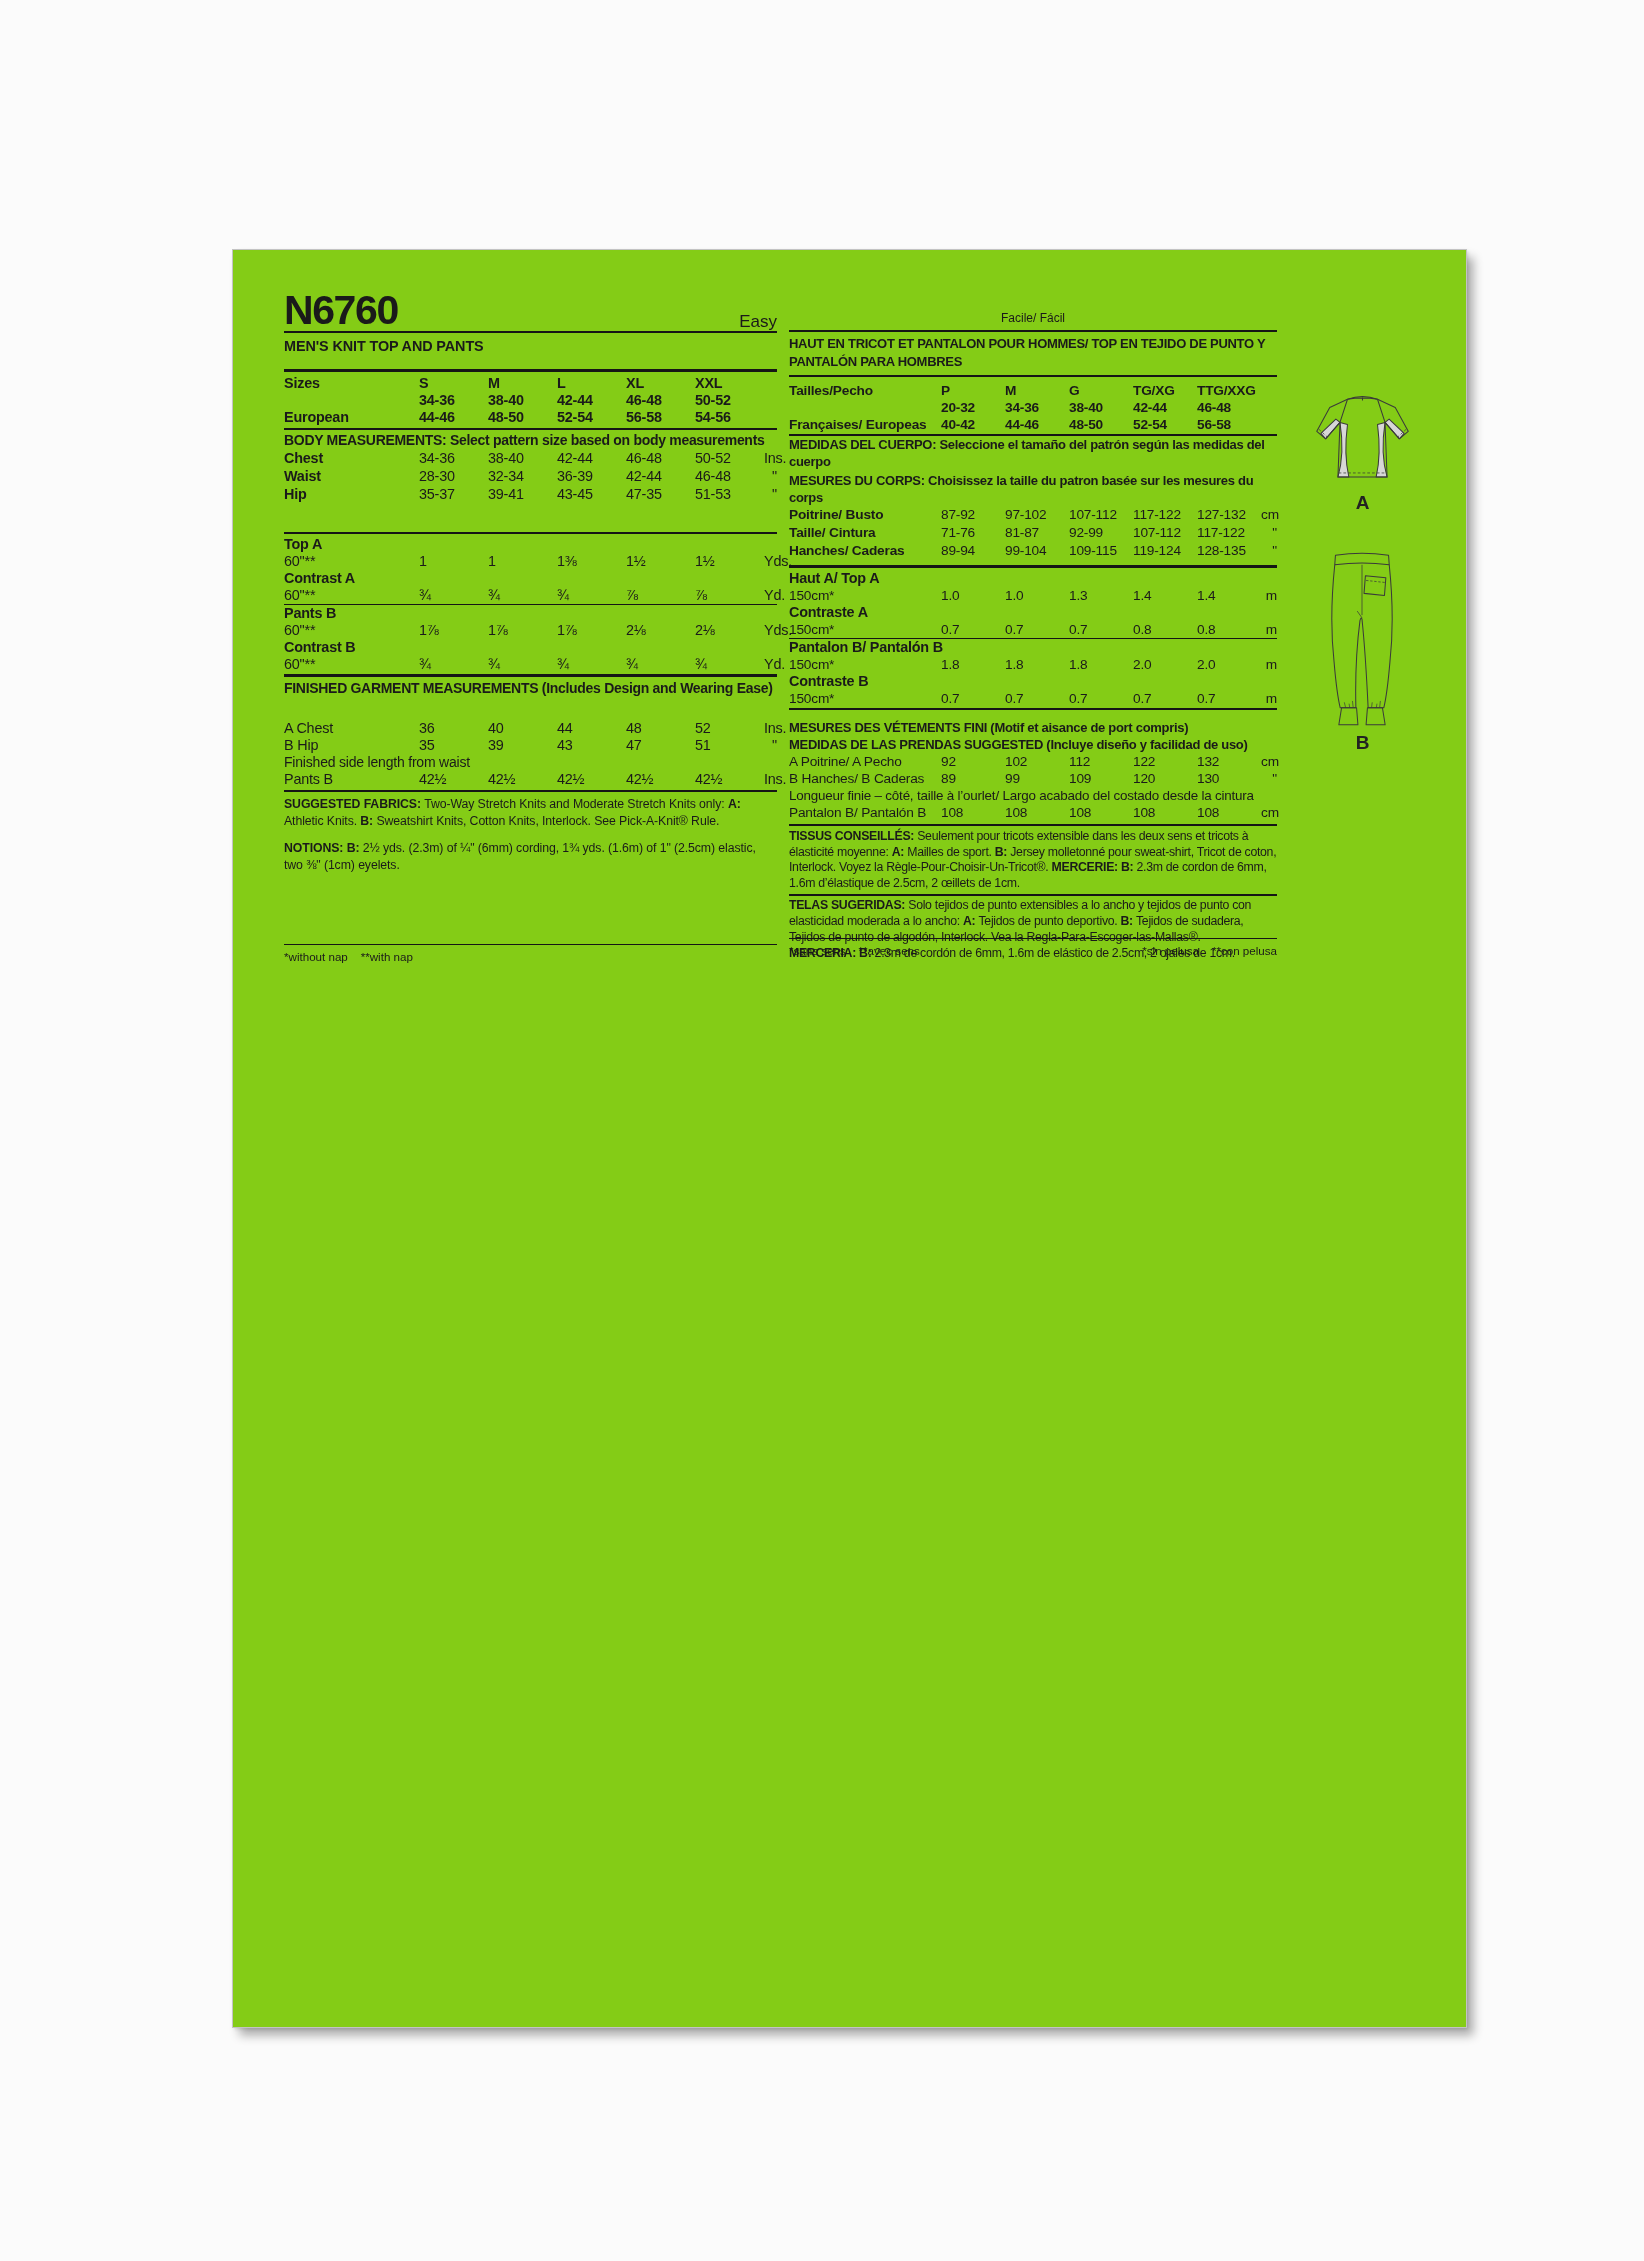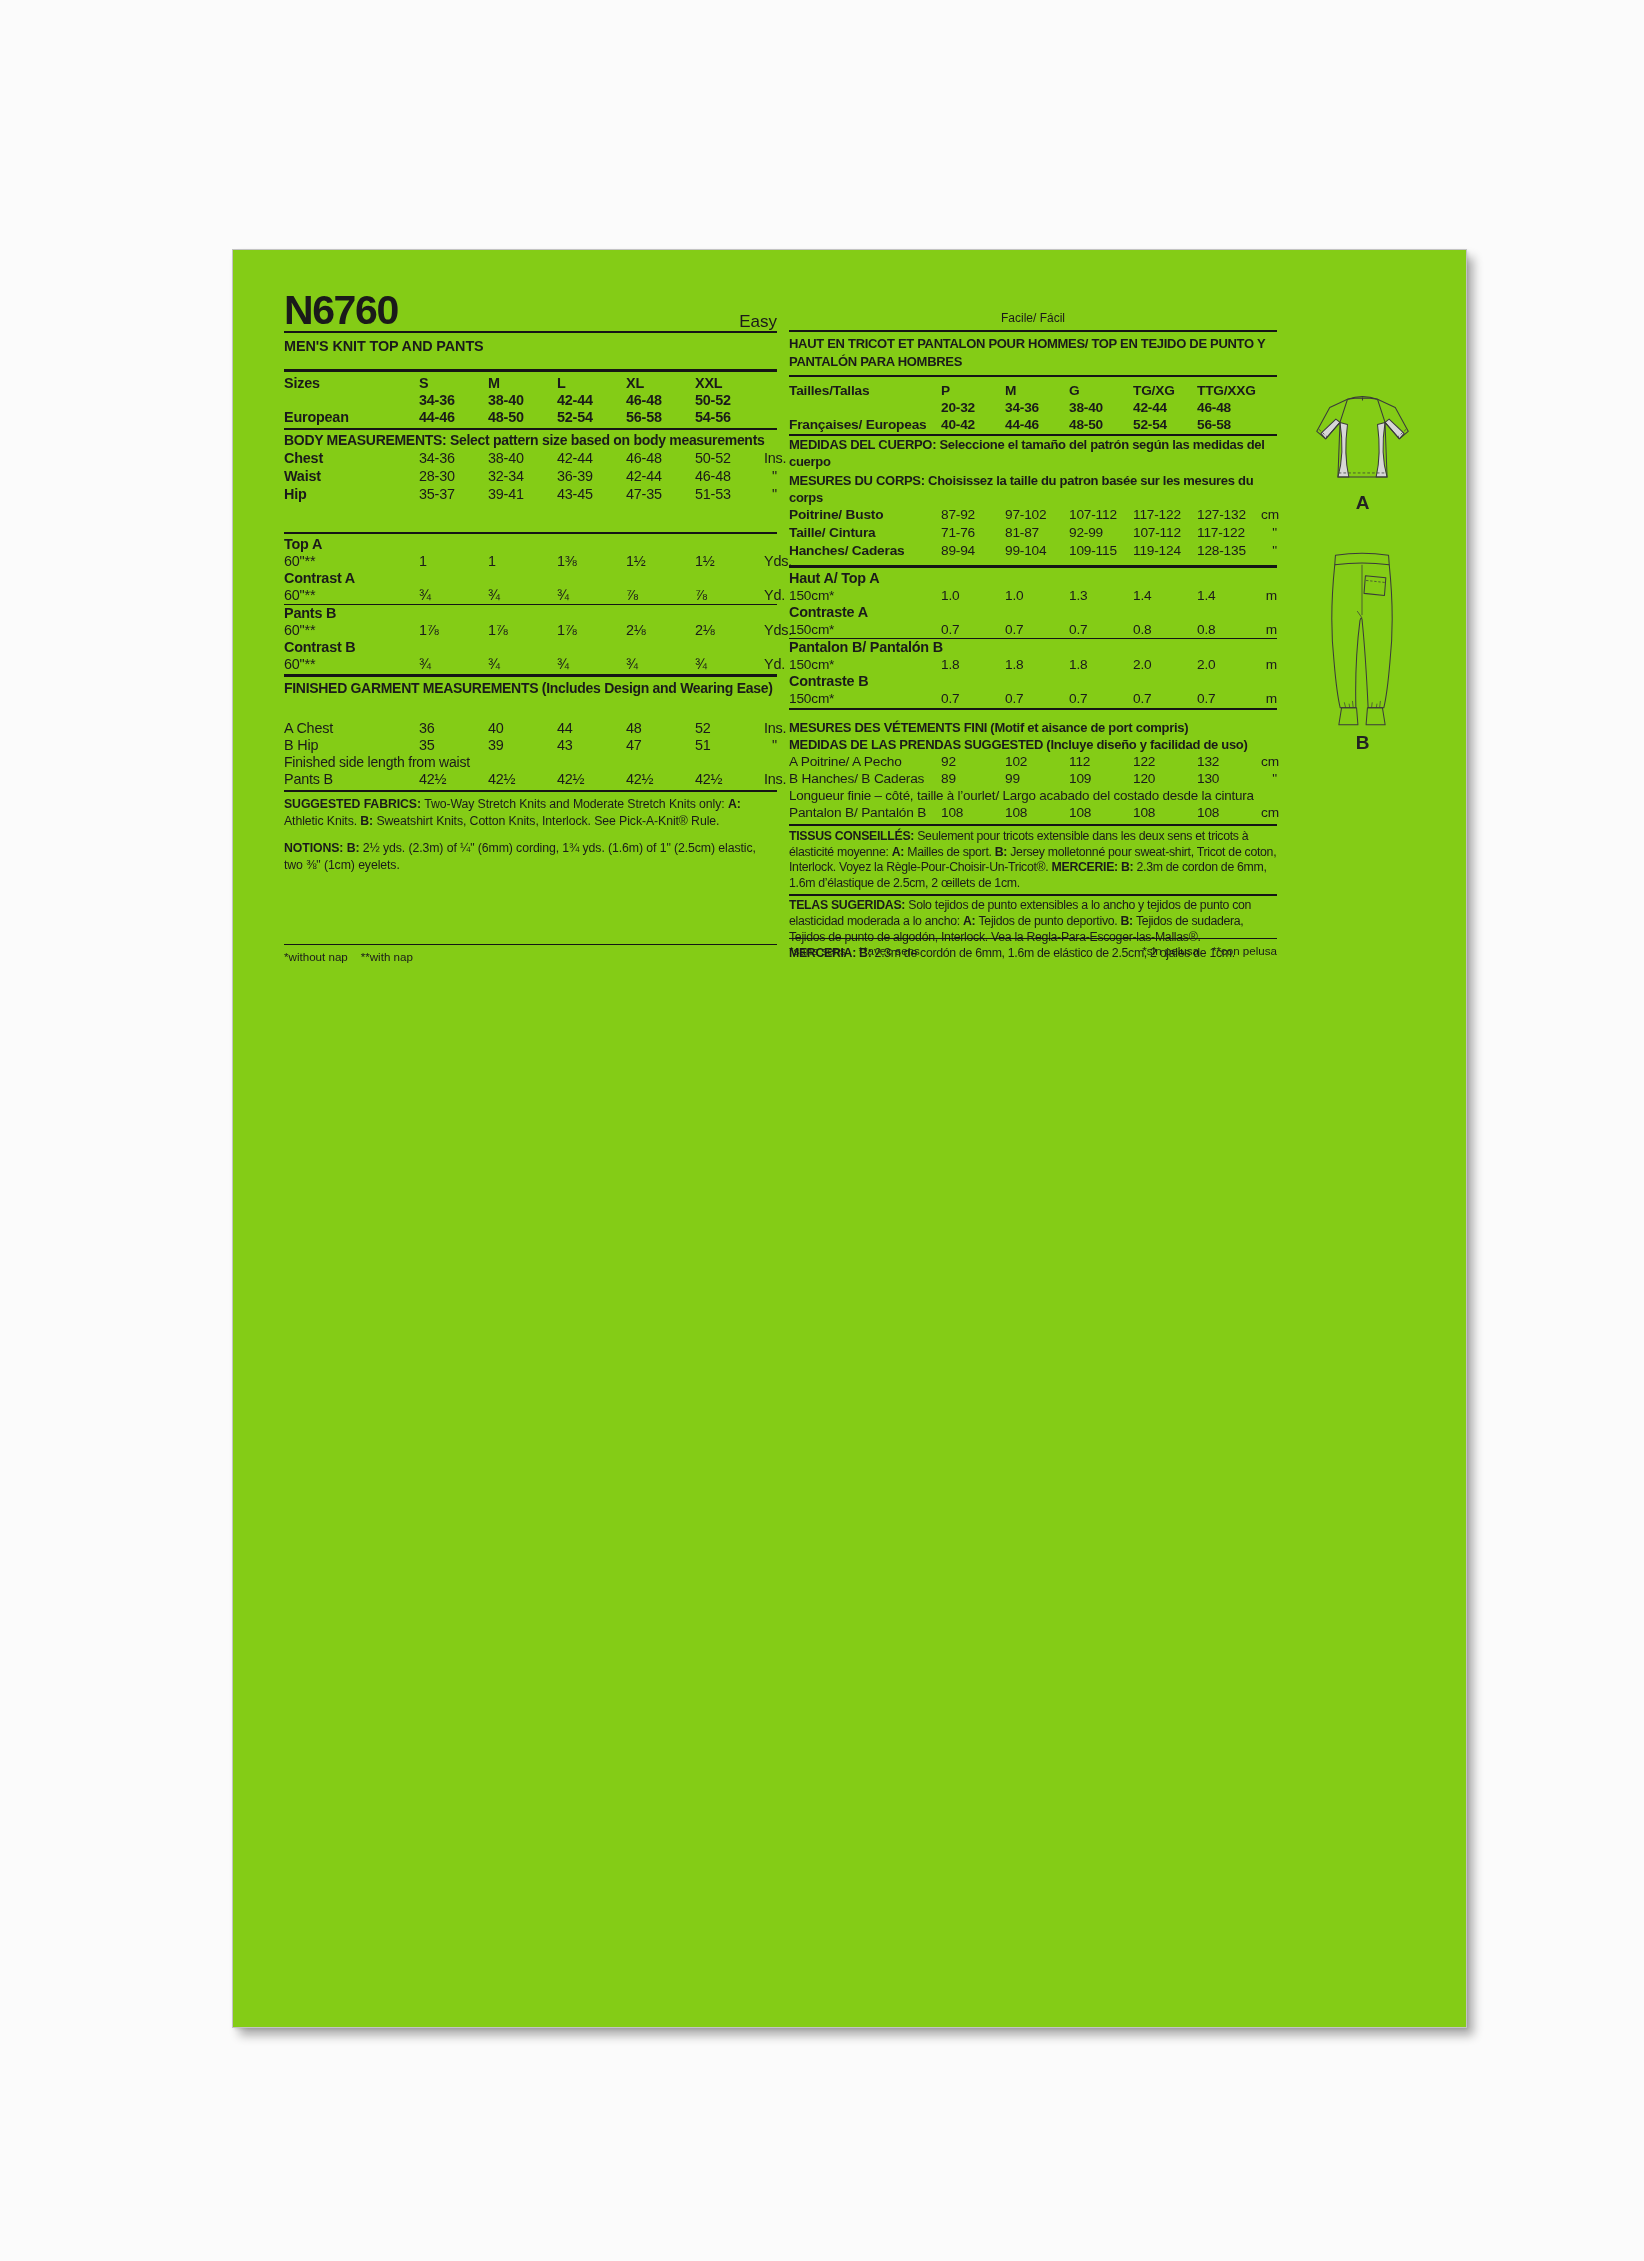--- a/index.html
+++ b/index.html
@@ -206,21 +206,21 @@
     </div>
   </div>
 
   <div class="col col-right">
     <div class="intl-difficulty">Facile/ Fácil</div>
     <div class="rule r3" style="margin-top:2.1px"></div>
     <div class="intl-title">HAUT EN TRICOT ET PANTALON POUR HOMMES/ TOP EN TEJIDO DE PUNTO Y PANTALÓN PARA HOMBRES</div>
 
     <div class="rule r4" style="margin-top:3.4px"></div>
     <div class="trow bold-row" style="margin-top:4.8px">
-        <div class="cell label">Tailles/Tallas</div>
+        <div class="cell label">Tailles/Pecho</div>
         <div class="cell val">P</div>
         <div class="cell val">M</div>
         <div class="cell val">G</div>
         <div class="cell val">TG/XG</div>
         <div class="cell val">TTG/XXG</div>
         <div class="cell unit"></div>
       </div>
     <div class="trow bold-row">
         <div class="cell label"></div>
         <div class="cell val">20-32</div>

